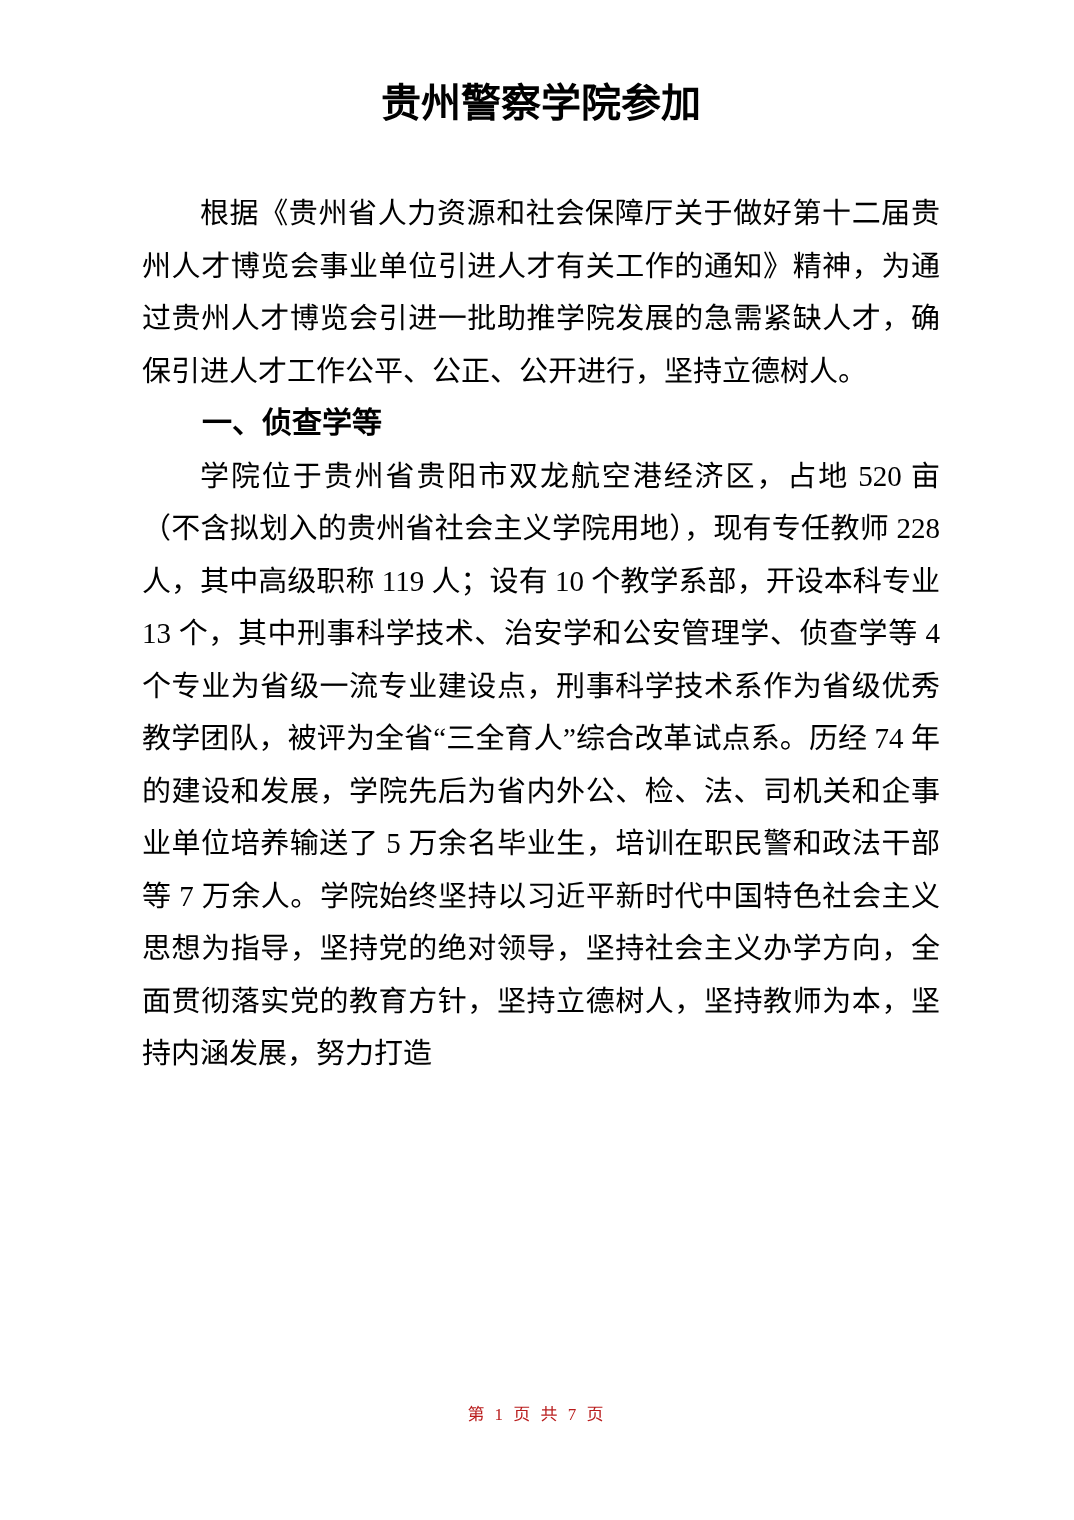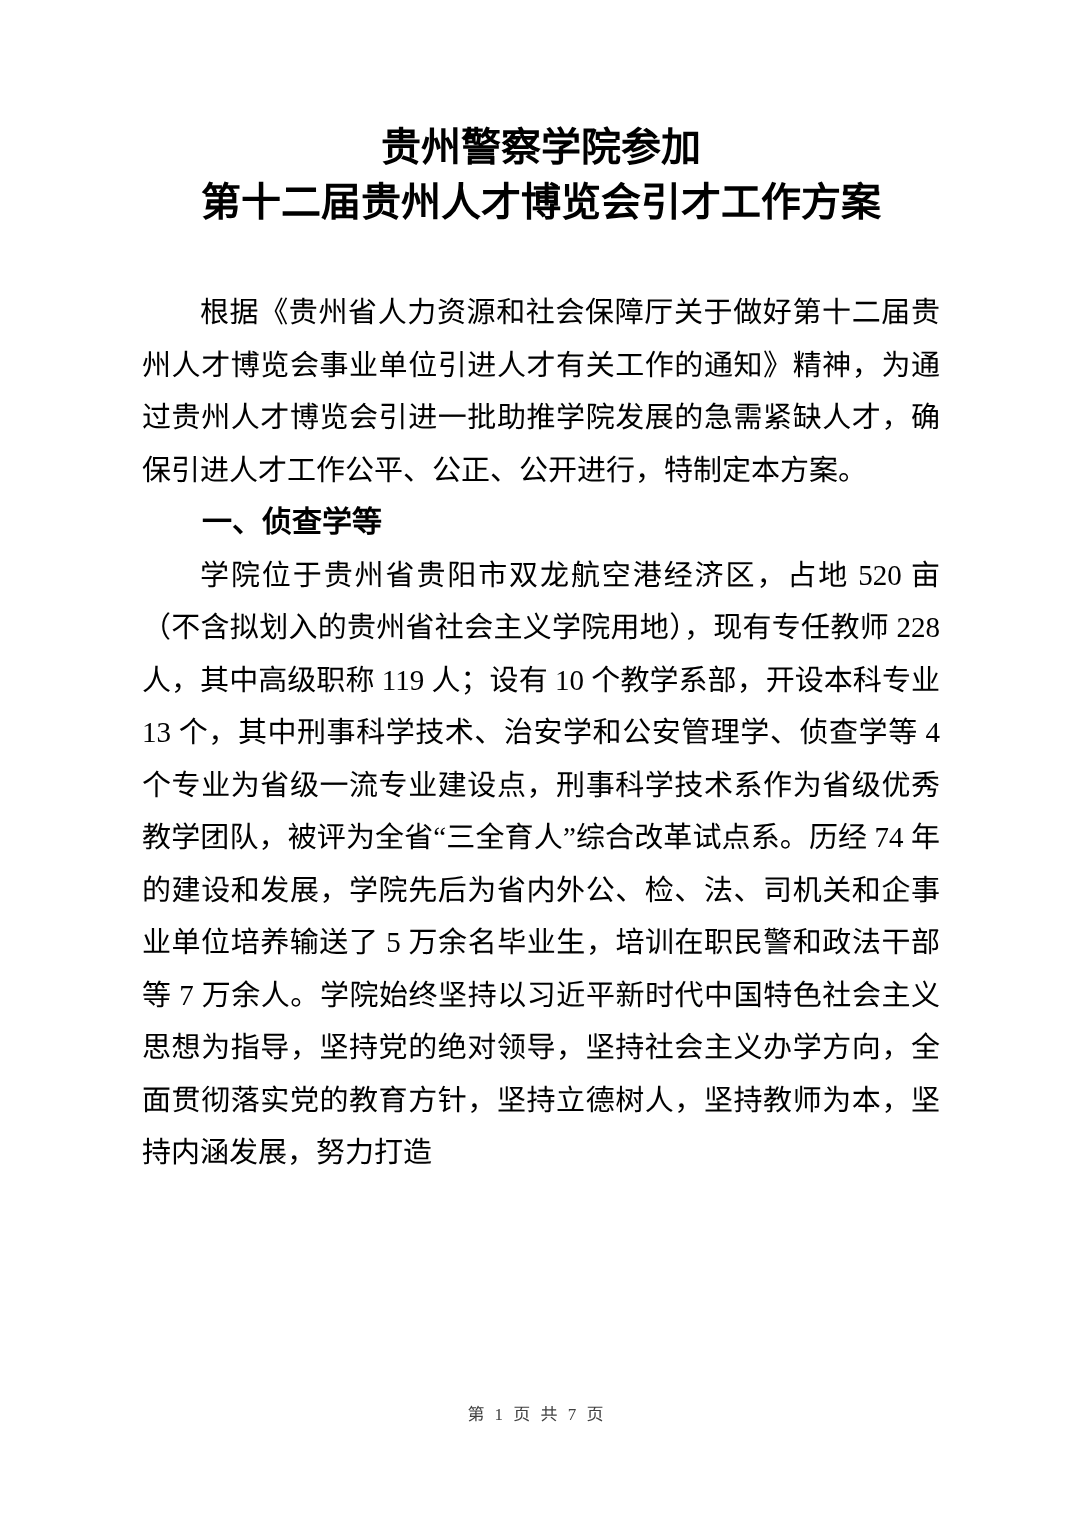--- a/index.html
+++ b/index.html
@@ -22,21 +22,21 @@
     background: #ffffff;
   }
   .content {
     position: absolute;
     left: 142px;
     width: 798px;
     top: 0;
   }
   .doc-title {
     margin: 0;
-    padding-top: 120px;
+    padding-top: 76px;
     font-size: 40px;
     font-weight: bold;
     line-height: 55px;
     text-align: center;
     font-family: "Liberation Serif", "DejaVu Serif", serif;
   }
   .doc-title .title-line {
     display: block;
     white-space: nowrap;
   }
@@ -61,36 +61,35 @@
     font-family: "Liberation Sans", "DejaVu Sans", sans-serif;
   }
   .page-footer {
     position: absolute;
     left: 0;
     right: 0;
     top: 1400px;
     text-align: center;
     font-size: 17px;
     letter-spacing: 3px;
-    color: #404040;
+    color: #b91c1c;
     font-family: "Liberation Serif", "DejaVu Serif", serif;
   }
 </style>
 </head>
 <body>
 
 <div class="page">
   <div class="content">
 
     <h1 class="doc-title">
       <span class="title-line">贵州警察学院参加</span>
-      <span class="title-line">第十二届贵州人才博览会引才工作方案</span>
     </h1>
 
-    <p class="body-para para-intro">根据《贵州省人力资源和社会保障厅关于做好第十二届贵州人才博览会事业单位引进人才有关工作的通知》精神，为通过贵州人才博览会引进一批助推学院发展的急需紧缺人才，确保引进人才工作公平、公正、公开进行，特制定本方案。</p>
+    <p class="body-para para-intro">根据《贵州省人力资源和社会保障厅关于做好第十二届贵州人才博览会事业单位引进人才有关工作的通知》精神，为通过贵州人才博览会引进一批助推学院发展的急需紧缺人才，确保引进人才工作公平、公正、公开进行，坚持立德树人。</p>
 
     <h2 class="section-heading">一、侦查学等</h2>
 
 
     <p class="body-para">学院位于贵州省贵阳市双龙航空港经济区，占地 520 亩（不含拟划入的贵州省社会主义学院用地），现有专任教师 228 人，其中高级职称 119 人；设有 10 个教学系部，开设本科专业 13 个，其中刑事科学技术、治安学和公安管理学、侦查学等 4 个专业为省级一流专业建设点，刑事科学技术系作为省级优秀教学团队，被评为全省“三全育人”综合改革试点系。历经 74 年的建设和发展，学院先后为省内外公、检、法、司机关和企事业单位培养输送了 5 万余名毕业生，培训在职民警和政法干部等 7 万余人。学院始终坚持以习近平新时代中国特色社会主义思想为指导，坚持党的绝对领导，坚持社会主义办学方向，全面贯彻落实党的教育方针，坚持立德树人，坚持教师为本，坚持内涵发展，努力打造</p>
 
   </div>
 
   <div class="page-footer">
     <span>第 1 页 共 7 页</span>

